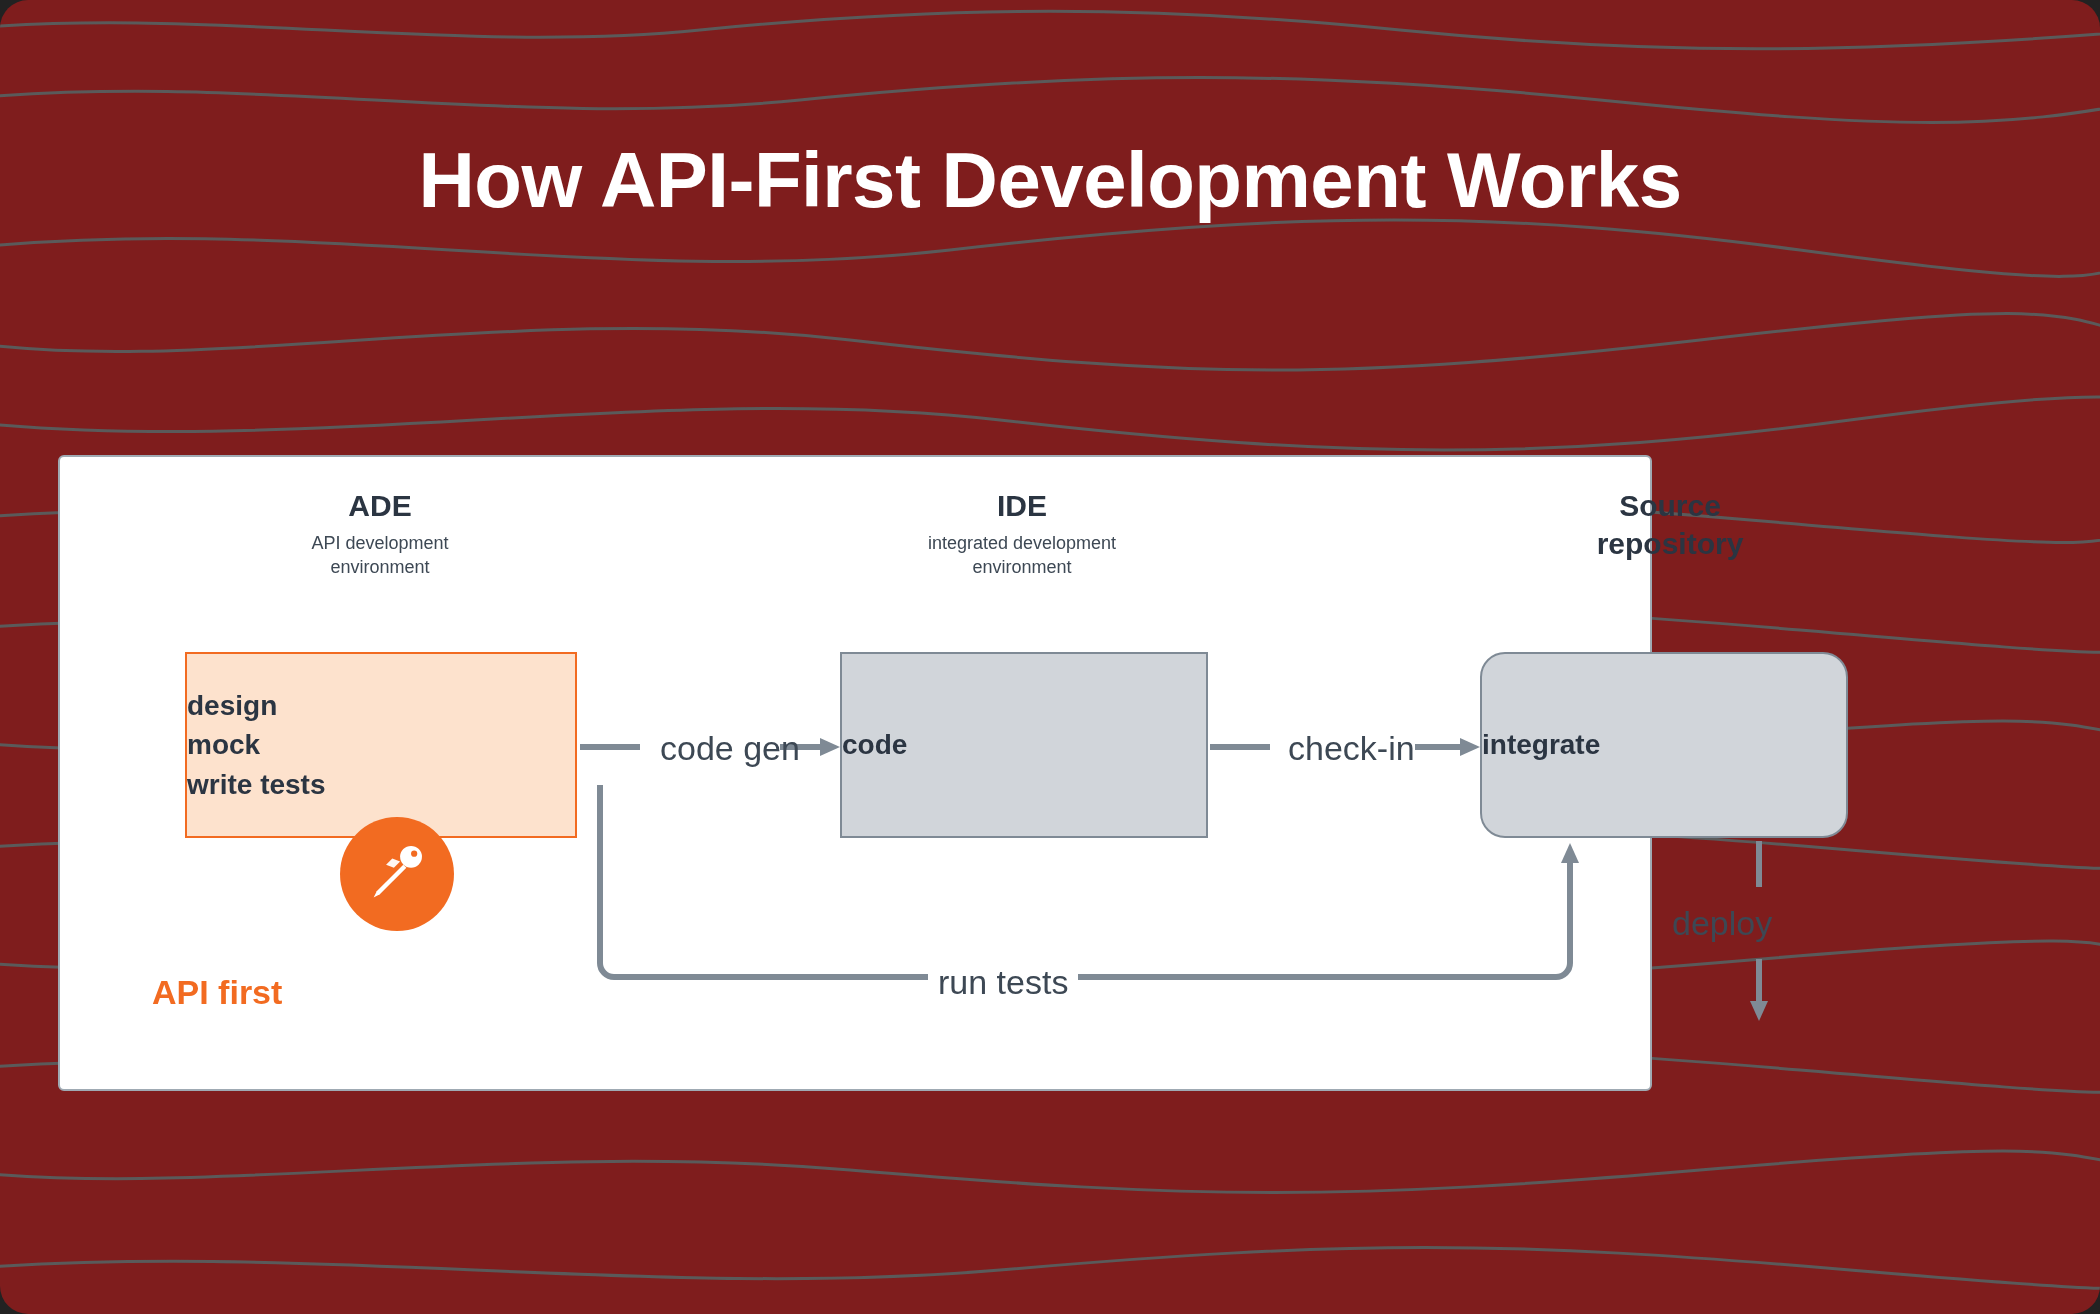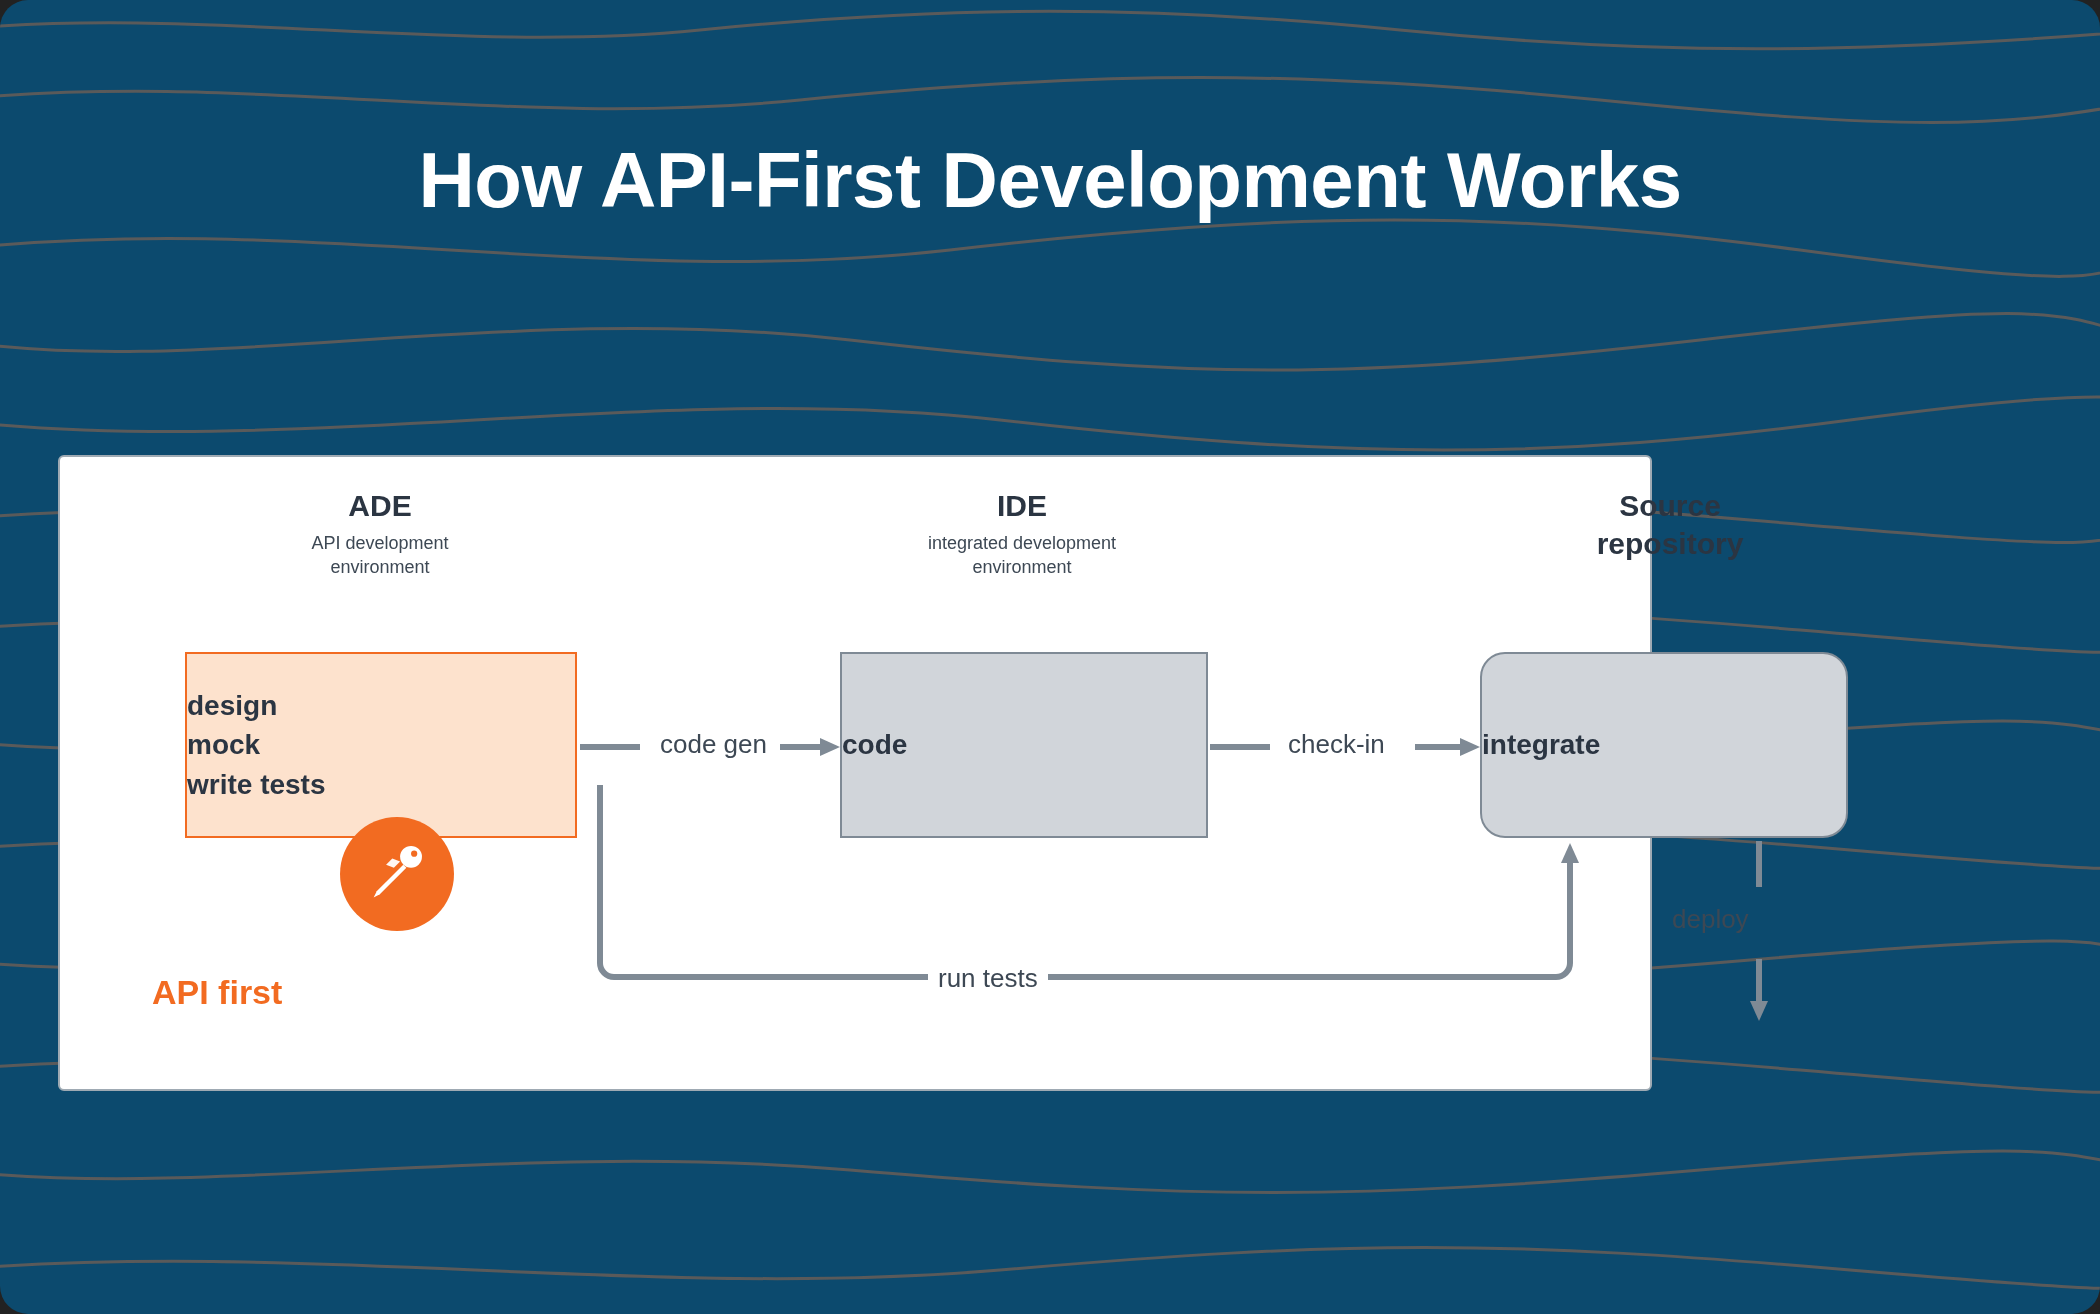--- a/index.html
+++ b/index.html
@@ -5,21 +5,21 @@
   * { box-sizing: border-box; margin: 0; padding: 0; }
   html, body { width: 100%; height: 100%; }
   body {
     font-family: -apple-system, BlinkMacSystemFont, "Segoe UI", Helvetica, Arial, sans-serif;
     background: #222;
   }
   .canvas {
     position: relative;
     width: 2100px;
     height: 1314px;
-    background: #0c4a6e;
+    background: #7f1d1d;
     border-radius: 28px;
     overflow: hidden;
   }
   .waves {
     position: absolute;
     inset: 0;
     z-index: 0;
   }
   .title {
     position: absolute;
@@ -103,21 +103,21 @@
     border-radius: 50%;
     background: #f26b21;
     display: flex;
     align-items: center;
     justify-content: center;
   }
 
   .flow-label {
     position: absolute;
     color: #3d4854;
-    font-size: 26px;
+    font-size: 34px;
     font-weight: 400;
     white-space: nowrap;
   }
   .lbl-codegen { top: 272px; left: 600px; }
   .lbl-checkin { top: 272px; left: 1228px; }
   .lbl-runtests{ top: 506px; left: 868px; background:#fff; padding:0 10px; }
   .lbl-deploy  { top: 447px; left: 1612px; }
 
   .arrow-svg {
     position: absolute;

